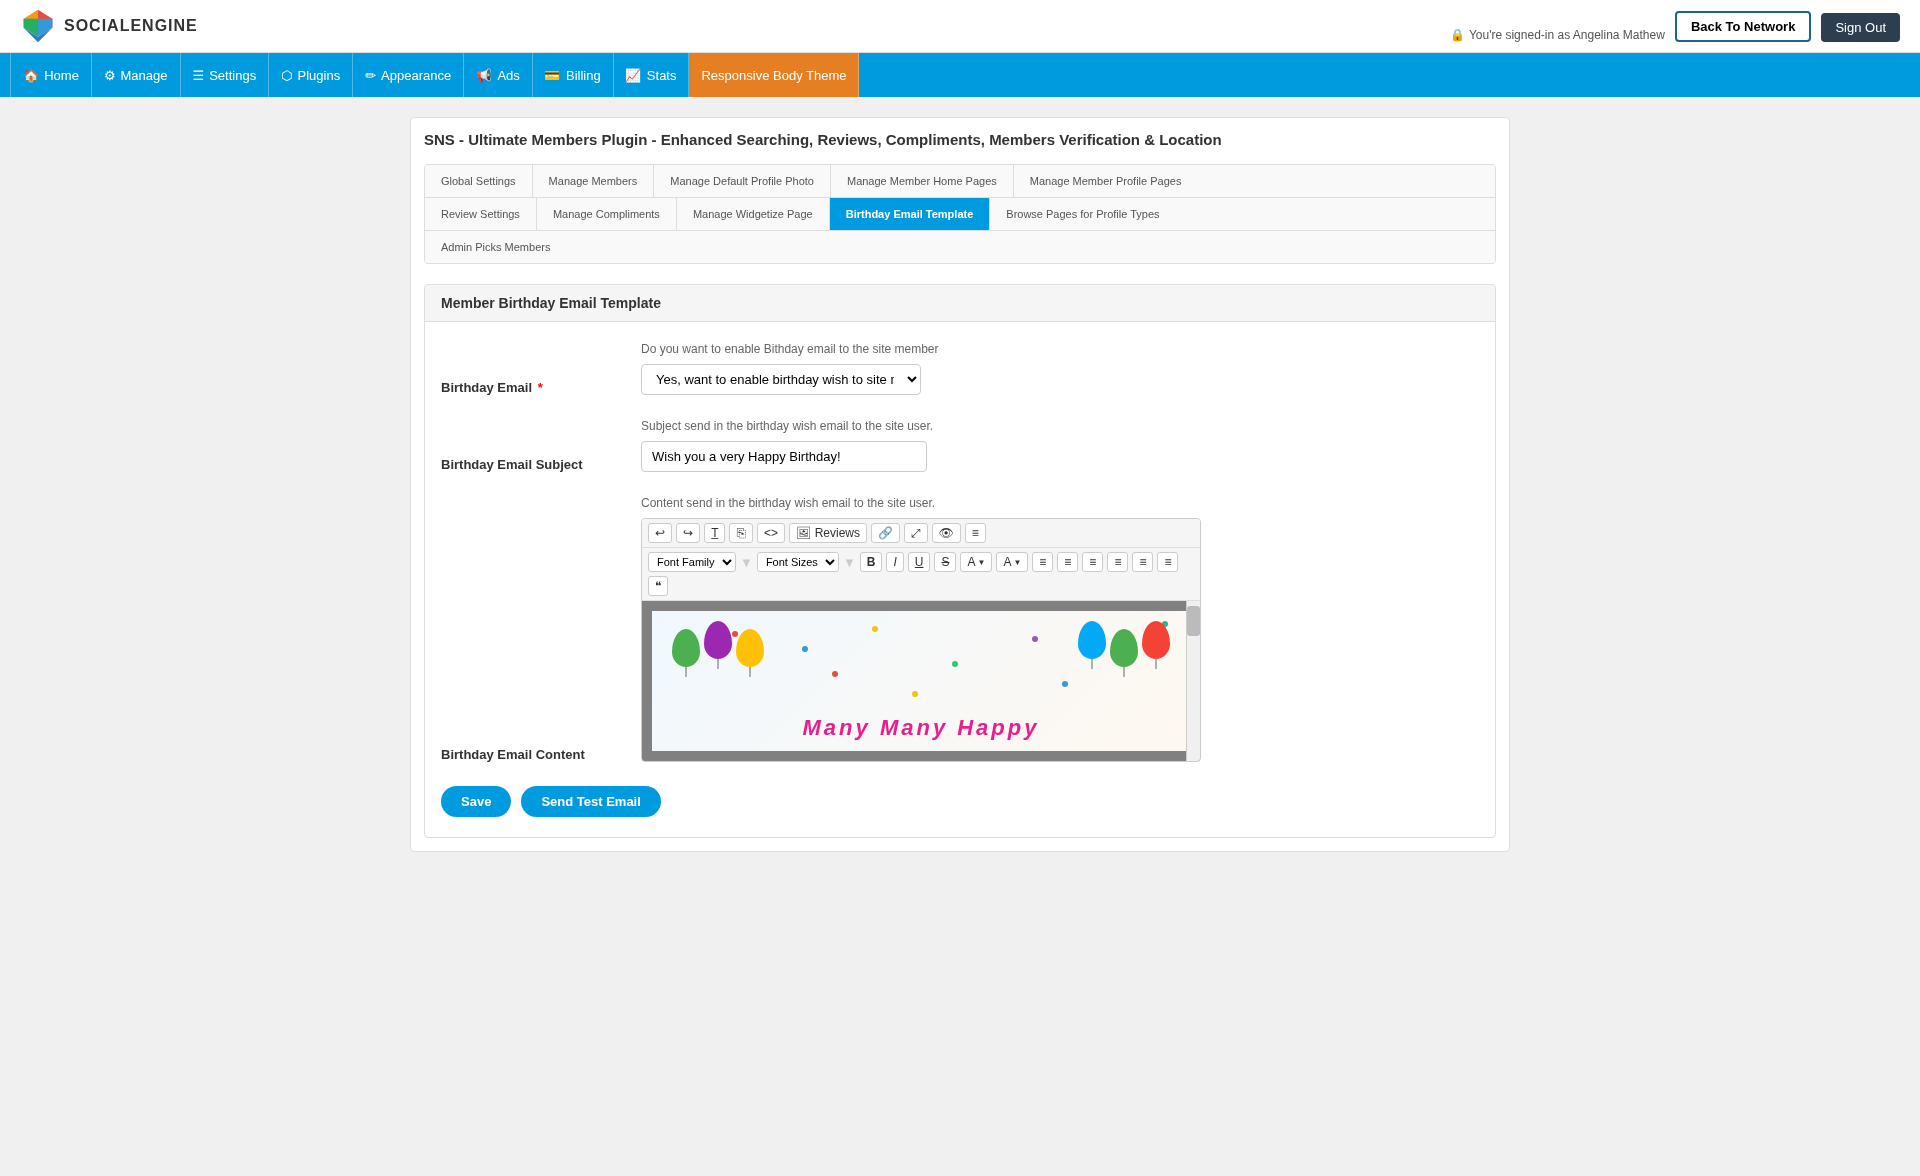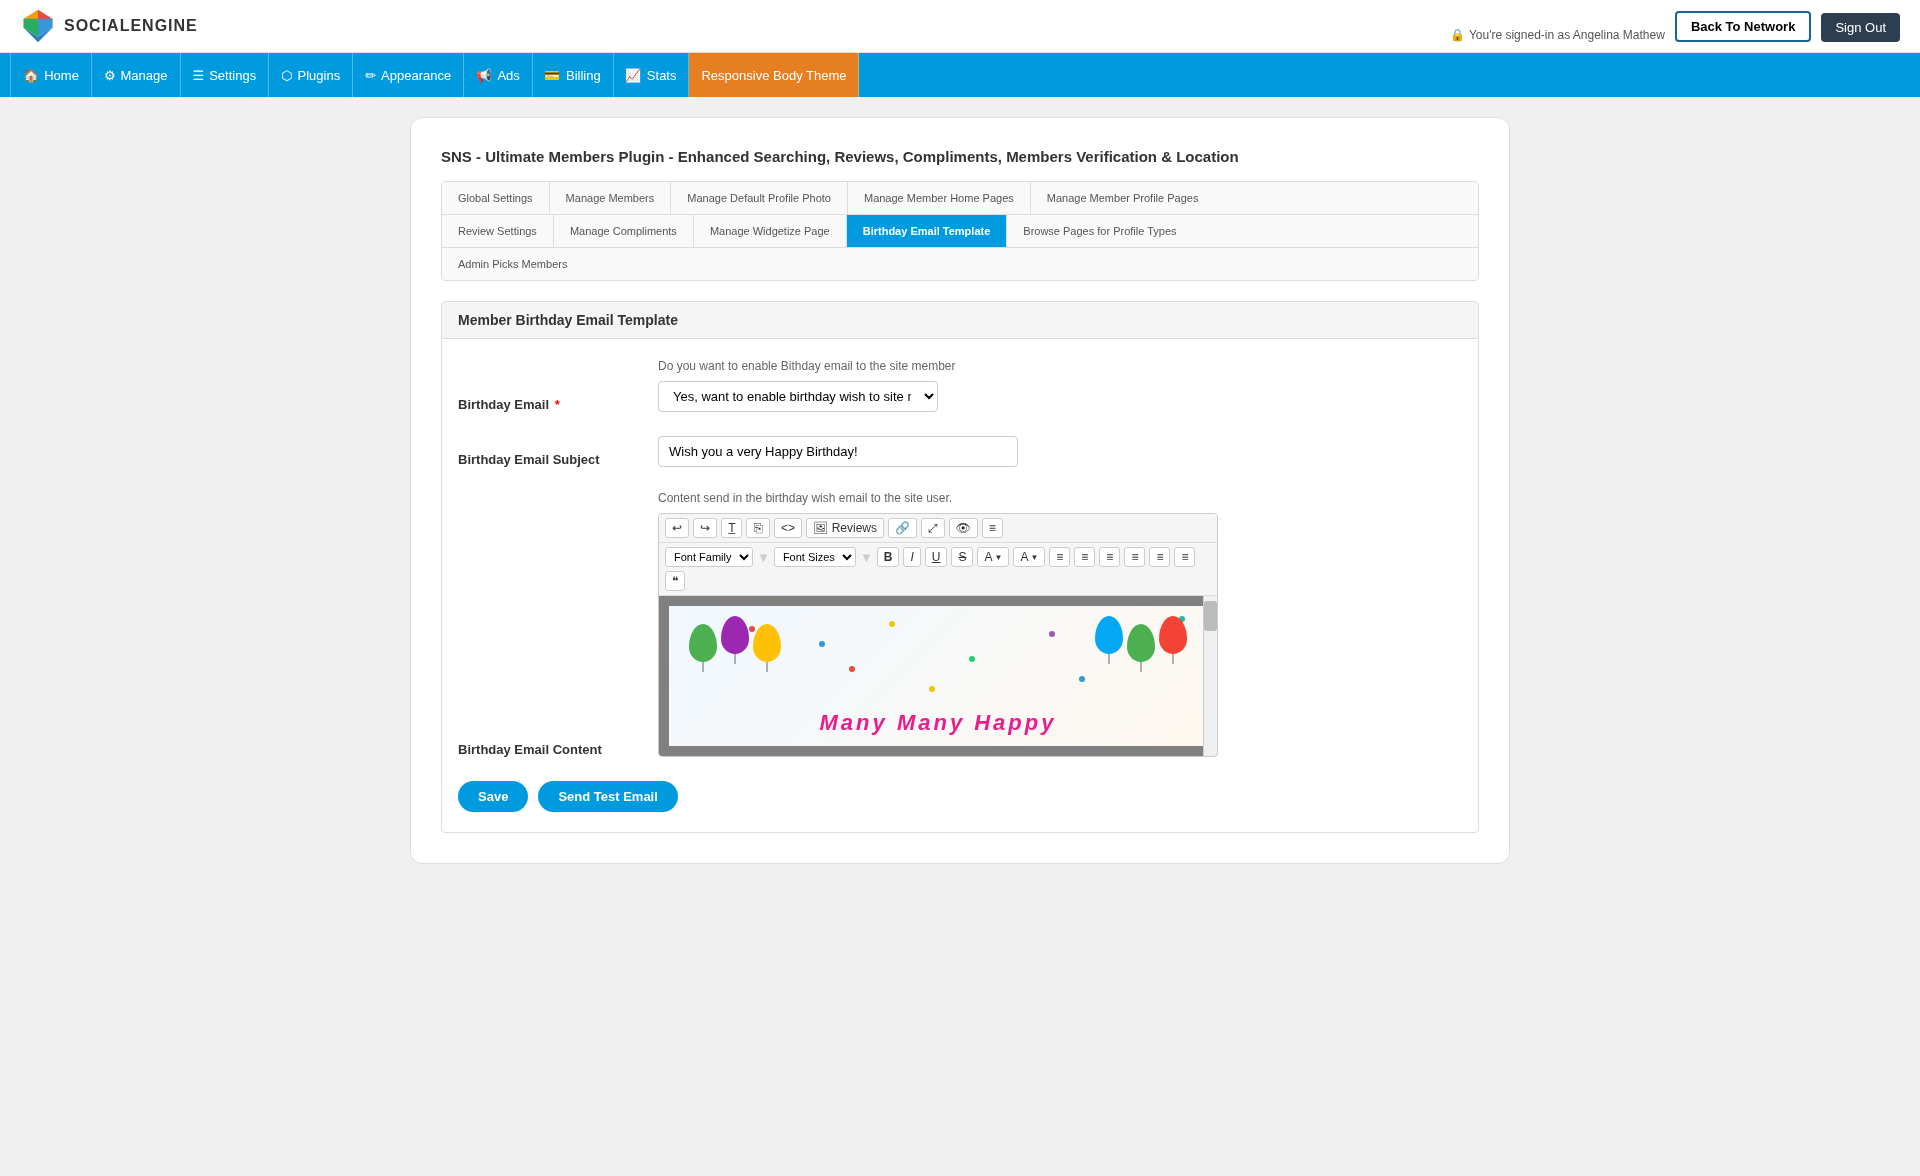--- a/index.html
+++ b/index.html
@@ -91,22 +91,22 @@
       background: #e67e22;
     }
 
     
     .main-content {
       padding: 20px 30px;
     }
     .plugin-card {
       background: #fff;
       border: 1px solid #ddd;
-      border-radius: 12px;
-      padding: 30px;
+      border-radius: 4px;
+      padding: 13px;
       max-width: 1100px;
       margin: 0 auto;
     }
     .plugin-title {
       font-size: 15px;
       font-weight: bold;
       color: #333;
       margin-bottom: 16px;
     }
 
@@ -190,21 +190,21 @@
     .form-select {
       width: 280px;
       padding: 6px 10px;
       border: 1px solid #ccc;
       border-radius: 4px;
       font-size: 13px;
       background: #fff;
       cursor: pointer;
     }
     .form-input {
-      width: 360px;
+      width: 286px;
       padding: 7px 10px;
       border: 1px solid #ccc;
       border-radius: 4px;
       font-size: 13px;
     }
 
     
     .editor-container {
       border: 1px solid #ccc;
       border-radius: 4px;
@@ -448,20 +448,21 @@
             <select class="form-select">
               <option>Yes, want to enable birthday wish to site member</option>
               <option>No, do not enable birthday wish</option>
             </select>
           </div>
         </div>
 
         <div class="form-row">
           <div class="form-label-col">Birthday Email Subject</div>
           <div class="form-field-col">
+            <div class="field-description">Subject send in the birthday wish email to the site user.</div>
             <input class="form-input" type="text" value="Wish you a very Happy Birthday!" style="">
           </div>
         </div>
 
         <div class="form-row">
           <div class="form-label-col">Birthday Email Content</div>
           <div class="form-field-col">
             <div class="field-description">Content send in the birthday wish email to the site user.</div>
             <div class="editor-container">
 

